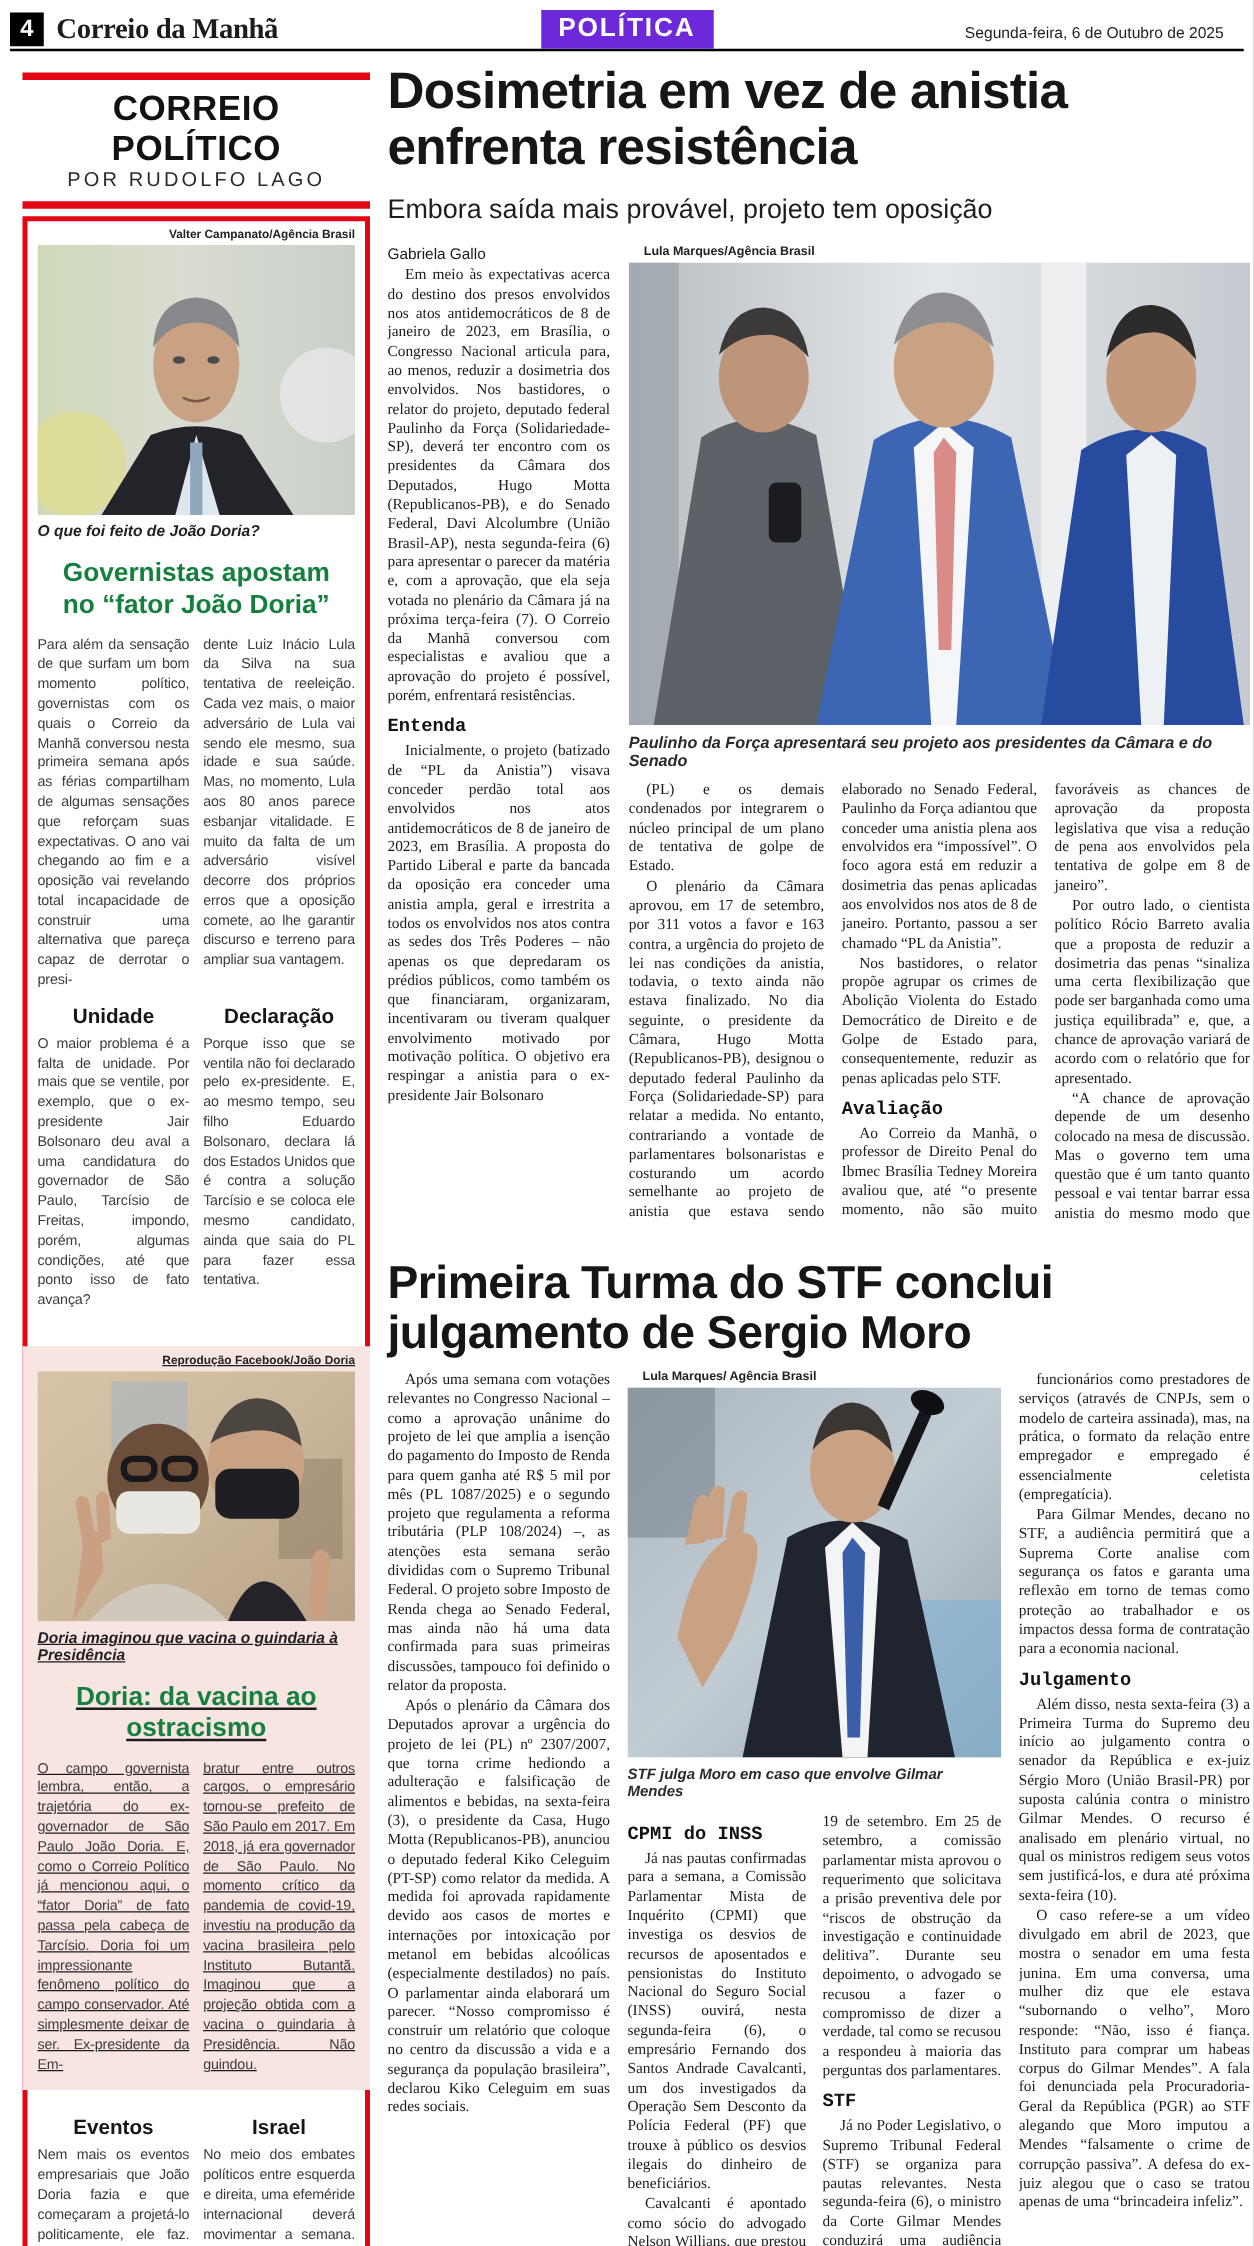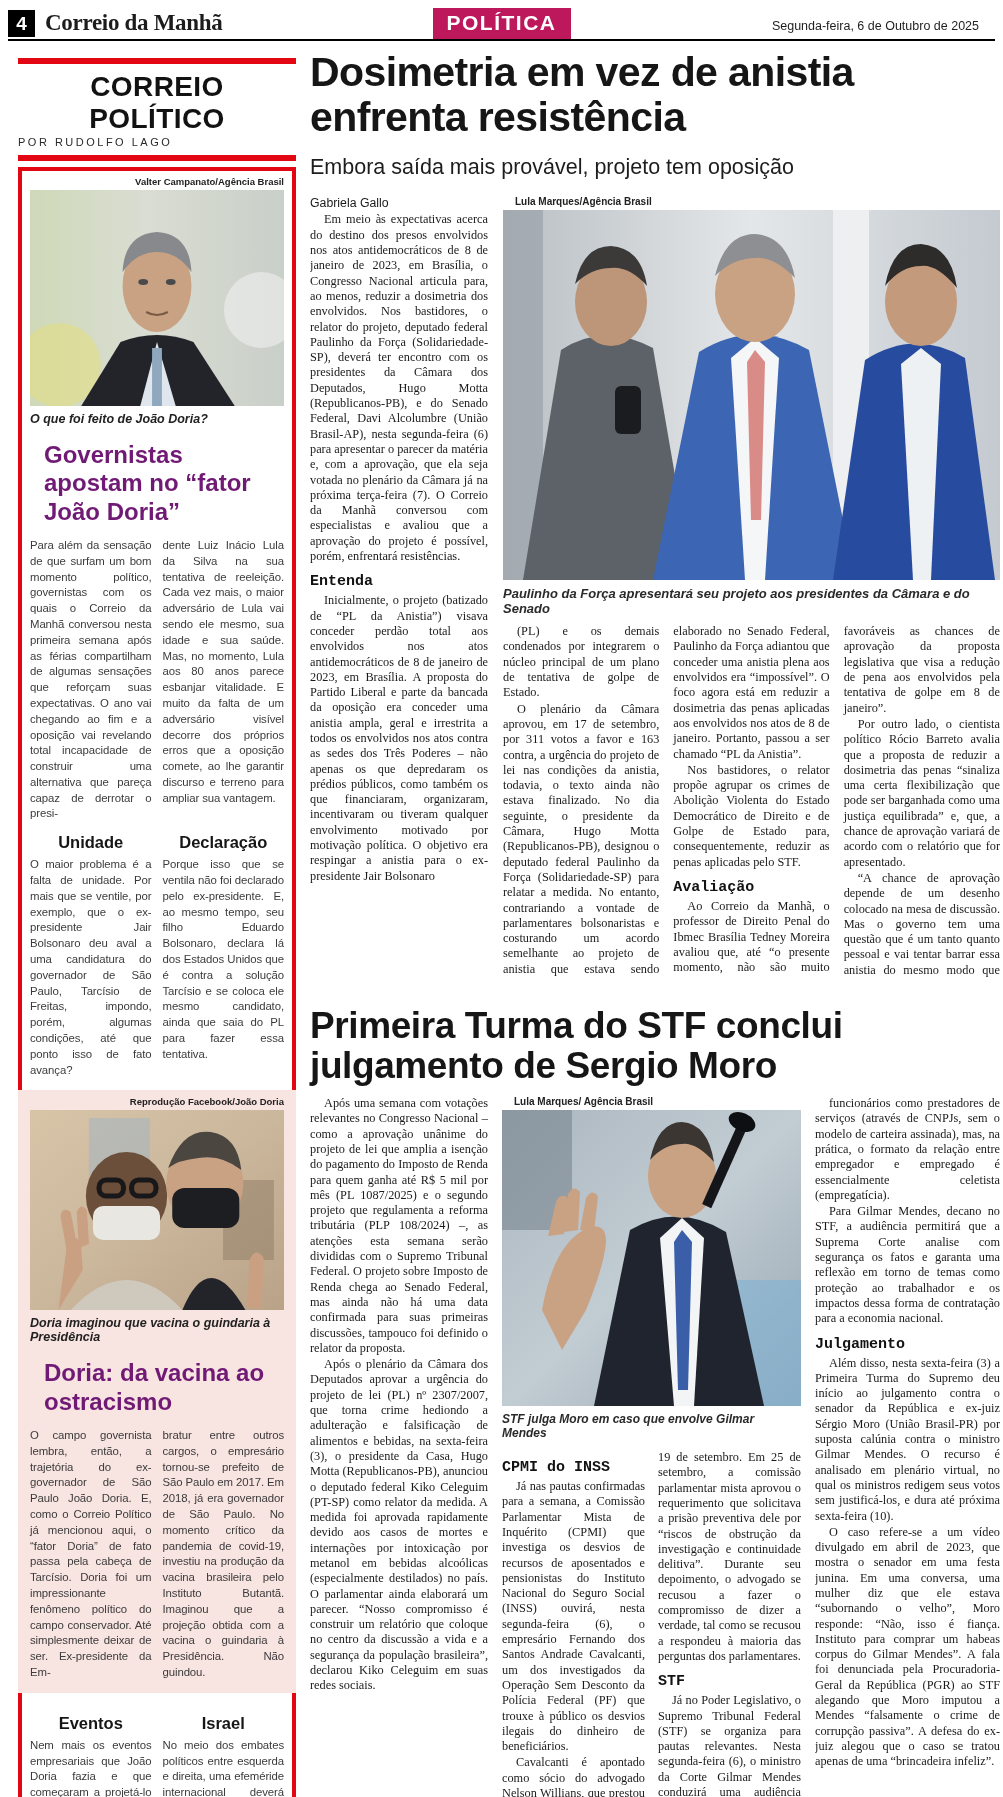--- a/index.html
+++ b/index.html
@@ -10,38 +10,38 @@
   *{box-sizing:border-box;}
   body{margin:0;background:#8a8a8a;font-family:"Liberation Sans",sans-serif;}
   .page{position:relative;width:1003px;height:1797px;margin:0 auto;background:#fff;overflow:hidden;color:var(--ink);}
 
   
   .masthead{position:absolute;top:10px;left:8px;right:8px;height:31px;border-bottom:2px solid #000;}
   .pagenum{position:absolute;left:0;top:0;width:27px;height:27px;background:#000;color:#fff;
            font:bold 19px/27px "Liberation Sans",sans-serif;text-align:center;}
   .brand{position:absolute;left:37px;top:0;font-family:"Liberation Serif",serif;font-weight:bold;
          font-size:23px;letter-spacing:-0.3px;}
-  .section-tag{position:absolute;left:50%;transform:translateX(-50%);top:-2px;background:#be185d;color:#fff;
+  .section-tag{position:absolute;left:50%;transform:translateX(-50%);top:-2px;background:#6d28d9;color:#fff;
          font-weight:bold;font-size:21px;letter-spacing:1.5px;padding:3px 14px 4px;}
   .page-date{position:absolute;right:16px;top:9px;font-size:12.5px;color:#1f1f1f;}
 
   
   .pol{position:absolute;left:18px;top:58px;width:278px;}
   .rule{height:6px;background:var(--red);}
   .pol-title{text-align:center;font-size:28px;font-weight:bold;letter-spacing:0.4px;margin:7px 16px 1px;color:#121212;}
-  .pol-byline{font-size:11px;letter-spacing:2.5px;color:#2a2a2a;margin-bottom:7px;}
+  .pol-byline{text-align:center;font-size:16px;letter-spacing:2.5px;color:#2a2a2a;margin-bottom:7px;}
   .red-box{border:4px solid var(--red);margin-top:6px;padding:3px 8px 10px;min-height:1635px;background:#fff;}
   .credit{text-align:right;font-size:9.5px;font-weight:bold;color:#222;margin:2px 0 3px;}
   .ph{display:block;width:100%;}
   .cap{font-style:italic;font-weight:bold;font-size:12.5px;color:#222;margin:6px 0 2px;}
-  .pol-h3{text-align:left;font-size:24px;font-weight:bold;line-height:1.18;margin:15px 14px 12px;color:#701a75;}
+  .pol-h3{text-align:center;font-size:21px;font-weight:bold;line-height:1.18;margin:15px 14px 12px;color:#15803d;}
   .cols2{display:grid;grid-template-columns:1fr 1fr;column-gap:11px;}
   .pol p{margin:0;font-size:11.4px;line-height:15.8px;text-align:justify;color:#3b3b3b;letter-spacing:-0.1px;}
   .sub h4{text-align:center;font-size:16.5px;font-weight:bold;margin:11px 0 5px;color:#161616;}
-  .pink{background:var(--pink);margin:12px -12px 10px;padding:4px 12px 12px;}
+  .pink{background:var(--pink);margin:28px -12px 10px;padding:4px 12px 12px;text-decoration:underline;}
 
   
   .main{position:absolute;left:310px;top:50px;width:690px;}
   .a1-head{margin:0;font-size:41px;line-height:1.1;letter-spacing:-0.6px;font-weight:bold;color:#161616;}
   .a-sub{font-size:21.5px;font-weight:normal;margin:15px 0 0;color:#1d1d1d;}
   .byline{font-size:12px;color:#222;margin:0 0 13px;}
   .serif p{font-family:"Liberation Serif",serif;font-size:12.3px;line-height:15.3px;text-align:justify;
            margin:0;text-indent:14px;color:#1a1a1a;}
   .sec-h{font-family:Liberation Mono, monospace;font-weight:bold;font-size:15px;margin:9px 0 3px;color:#121212;}
   .a1-row{display:grid;grid-template-columns:178px 1fr;column-gap:15px;margin-top:16px;}

